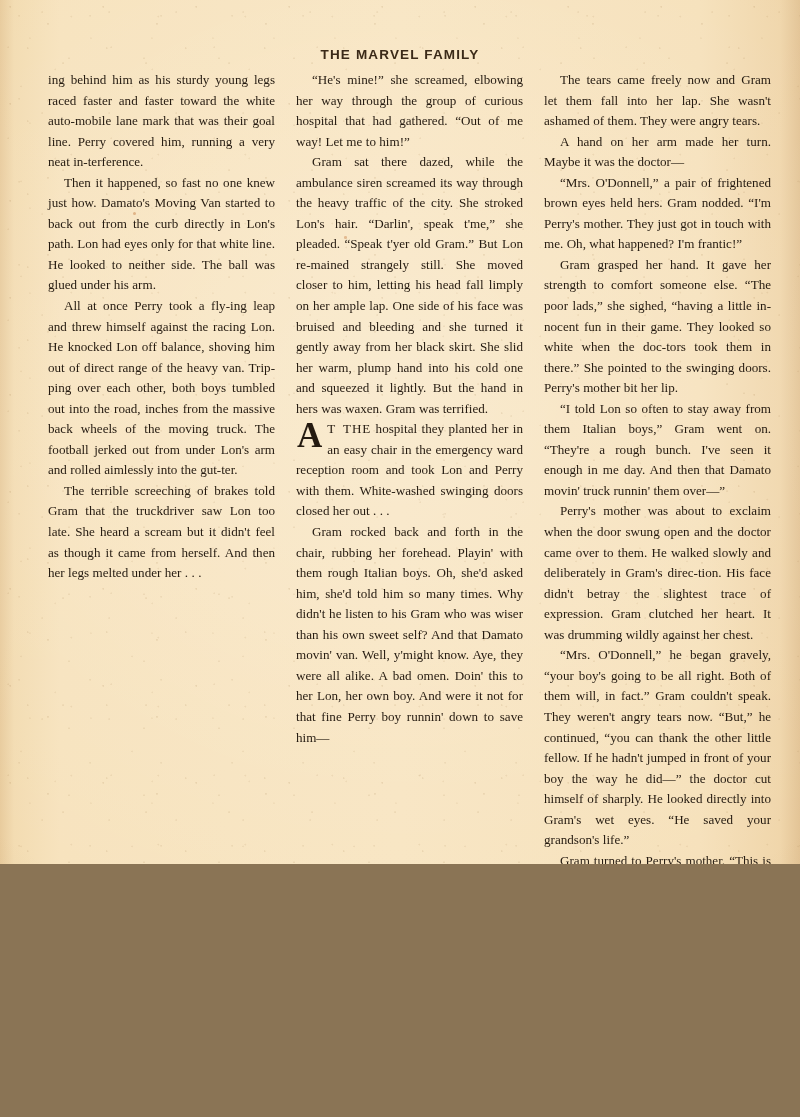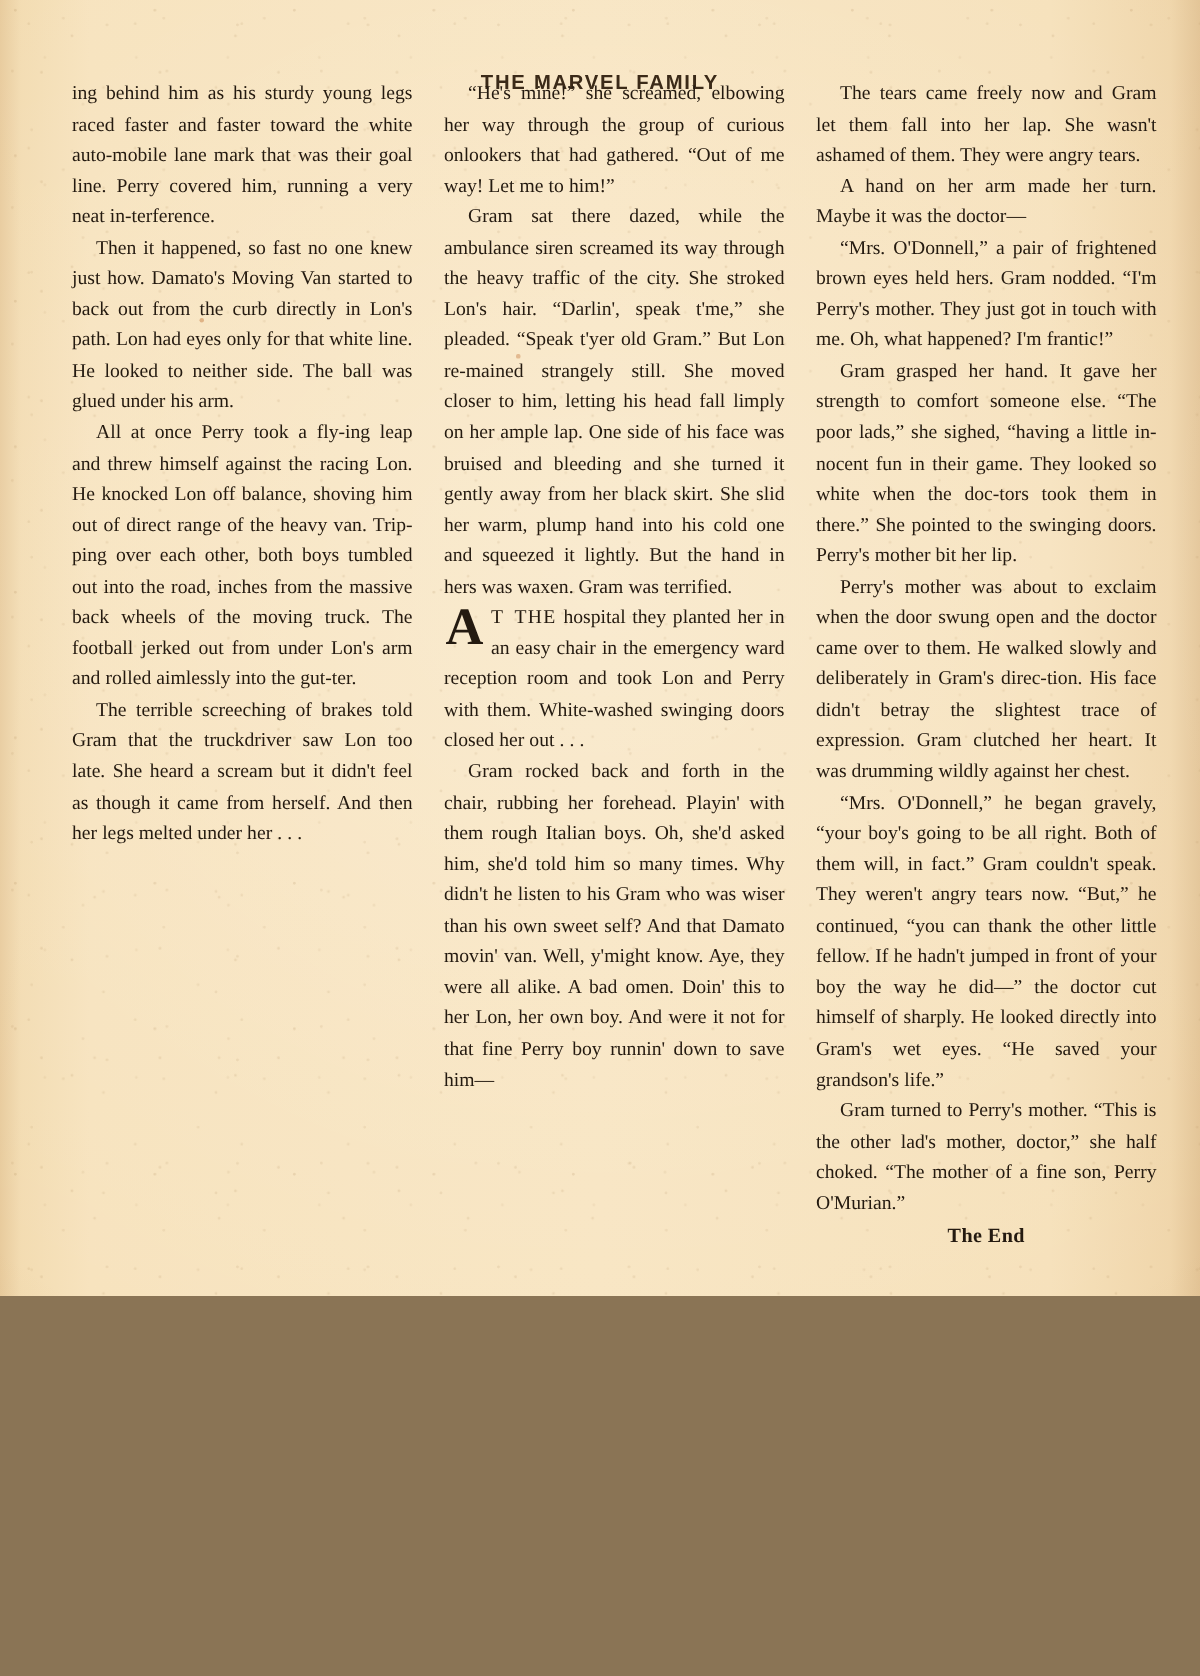--- a/index.html
+++ b/index.html
@@ -79,21 +79,21 @@
     font-family: "Liberation Sans", "DejaVu Sans", sans-serif;
     font-weight: 700;
     font-size: 13.5px;
     letter-spacing: 1.15px;
     color: #3b2a18;
   }
 
   
   #columns {
     position: absolute;
-    top: 52px;
+    top: 70px;
     left: 48px;
     width: 722px;
     height: 990px;
     display: flex;
     gap: 21px;
   }
   .column {
     width: 227px;
     flex: 0 0 227px;
   }
@@ -158,33 +158,34 @@
   <div id="columns">
 
     <div class="column">
       <p class="para cont">ing behind him as his sturdy young legs raced faster and faster toward the white auto-mobile lane mark that was their goal line. Perry covered him, running a very neat in-terference.</p>
       <p class="para">Then it happened, so fast no one knew just how. Damato's Moving Van started to back out from the curb directly in Lon's path. Lon had eyes only for that white line. He looked to neither side. The ball was glued under his arm.</p>
       <p class="para">All at once Perry took a fly-ing leap and threw himself against the racing Lon. He knocked Lon off balance, shoving him out of direct range of the heavy van. Trip-ping over each other, both boys tumbled out into the road, inches from the massive back wheels of the moving truck. The football jerked out from under Lon's arm and rolled aimlessly into the gut-ter.</p>
       <p class="para">The terrible screeching of brakes told Gram that the truckdriver saw Lon too late. She heard a scream but it didn't feel as though it came from herself. And then her legs melted under her . . .</p>
     </div>
 
     <div class="column">
-      <p class="para">“He's mine!” she screamed, elbowing her way through the group of curious onlookers that had gathered. “Out of me way! Let me to him!”</p>
+      <p class="para">“He's mine!” she screamed, elbowing her way through the group of curious hospital that had gathered. “Out of me way! Let me to him!”</p>
       <p class="para">Gram sat there dazed, while the ambulance siren screamed its way through the heavy traffic of the city. She stroked Lon's hair. “Darlin', speak t'me,” she pleaded. “Speak t'yer old Gram.” But Lon re-mained strangely still. She moved closer to him, letting his head fall limply on her ample lap. One side of his face was bruised and bleeding and she turned it gently away from her black skirt. She slid her warm, plump hand into his cold one and squeezed it lightly. But the hand in hers was waxen. Gram was terrified.</p>
 
       <p class="para dropcap"><span class="dc">A</span><span class="lead">T THE</span><span> hospital they planted her in an easy chair in the emergency ward reception room and took Lon and Perry with them. White-washed swinging doors closed her out . . .</span></p>
 
       <p class="para">Gram rocked back and forth in the chair, rubbing her forehead. Playin' with them rough Italian boys. Oh, she'd asked him, she'd told him so many times. Why didn't he listen to his Gram who was wiser than his own sweet self? And that Damato movin' van. Well, y'might know. Aye, they were all alike. A bad omen. Doin' this to her Lon, her own boy. And were it not for that fine Perry boy runnin' down to save him—</p>
     </div>
 
     <div class="column">
       <p class="para">The tears came freely now and Gram let them fall into her lap. She wasn't ashamed of them. They were angry tears.</p>
       <p class="para">A hand on her arm made her turn. Maybe it was the doctor—</p>
       <p class="para">“Mrs. O'Donnell,” a pair of frightened brown eyes held hers. Gram nodded. “I'm Perry's mother. They just got in touch with me. Oh, what happened? I'm frantic!”</p>
       <p class="para">Gram grasped her hand. It gave her strength to comfort someone else. “The poor lads,” she sighed, “having a little in-nocent fun in their game. They looked so white when the doc-tors took them in there.” She pointed to the swinging doors. Perry's mother bit her lip.</p>
+      <p class="para">“I told Lon so often to stay away from them Italian boys,” Gram went on. “They're a rough bunch. I've seen it enough in me day. And then that Damato movin' truck runnin' them over—”</p>
       <p class="para">Perry's mother was about to exclaim when the door swung open and the doctor came over to them. He walked slowly and deliberately in Gram's direc-tion. His face didn't betray the slightest trace of expression. Gram clutched her heart. It was drumming wildly against her chest.</p>
       <p class="para">“Mrs. O'Donnell,” he began gravely, “your boy's going to be all right. Both of them will, in fact.” Gram couldn't speak. They weren't angry tears now. “But,” he continued, “you can thank the other little fellow. If he hadn't jumped in front of your boy the way he did—” the doctor cut himself of sharply. He looked directly into Gram's wet eyes. “He saved your grandson's life.”</p>
       <p class="para">Gram turned to Perry's mother. “This is the other lad's mother, doctor,” she half choked. “The mother of a fine son, Perry O'Murian.”</p>
       <p id="the-end">The End</p>
     </div>
 
   </div>
 </div>
 
 </body></html>

